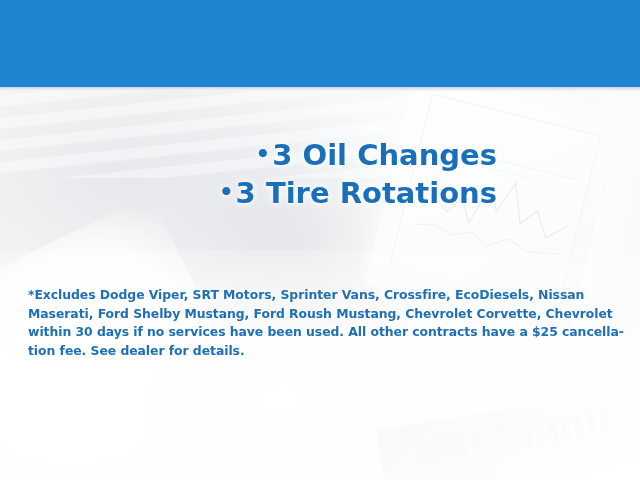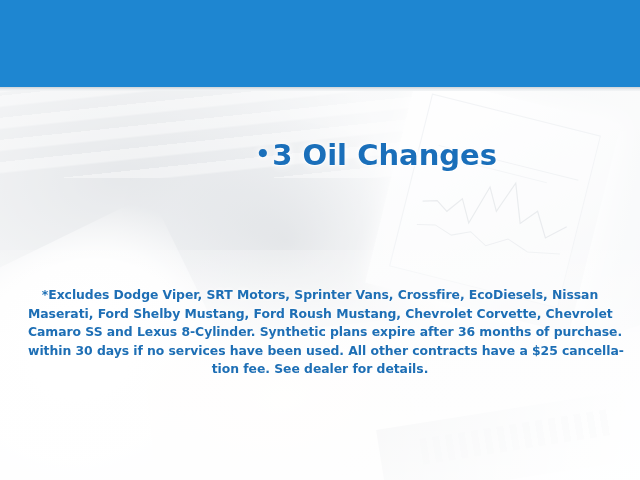--- a/index.html
+++ b/index.html
@@ -217,21 +217,20 @@
     vertical-align: 3px;
     margin-right: 2px;
   }
 
   
   .disclaimer {
     position: absolute;
     left: 28px;
     right: 28px;
     top: 286px;
-    text-align: center;
     color: #1e6fb5;
     font-family: "DejaVu Sans", sans-serif;
     font-weight: bold;
     font-size: 12.4px;
     line-height: 18.6px;
     letter-spacing: -0.05px;
     z-index: 6;
     text-shadow:
       0 0 5px rgba(255,255,255,0.95),
       0 0 9px rgba(255,255,255,0.85);
@@ -265,23 +264,23 @@
     <div class="bg-wash"></div>
     <div class="bg-wash-bottom"></div>
   </div>
 
   <div class="header"></div>
   <div class="header-rule"></div>
   <div class="header-title"><span>ExtraCare Package</span><span class="star">*</span></div>
 
   <div class="bullets">
     <div class="bullet-line"><span class="bullet-dot">•</span><span>3 Oil Changes</span></div>
+    <div class="bullet-line"><span class="bullet-dot">•</span><span>3 Tire Rotations</span></div>
   </div>
 
   <div class="disclaimer">
     <div>*Excludes Dodge Viper, SRT Motors, Sprinter Vans, Crossfire, EcoDiesels, Nissan</div>
     <div>Maserati, Ford Shelby Mustang, Ford Roush Mustang, Chevrolet Corvette, Chevrolet</div>
-    <div>Camaro SS and Lexus 8-Cylinder. Synthetic plans expire after 36 months of purchase.</div>
     <div>within 30 days if no services have been used. All other contracts have a $25 cancella-</div>
     <div>tion fee. See dealer for details.</div>
   </div>
 
 </div>
 
 </body></html>

